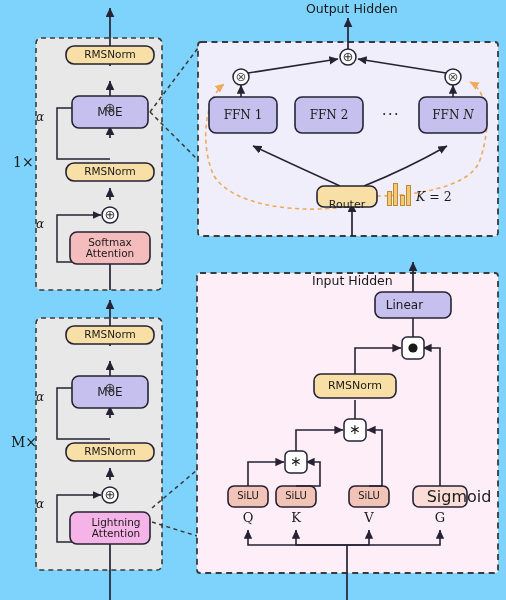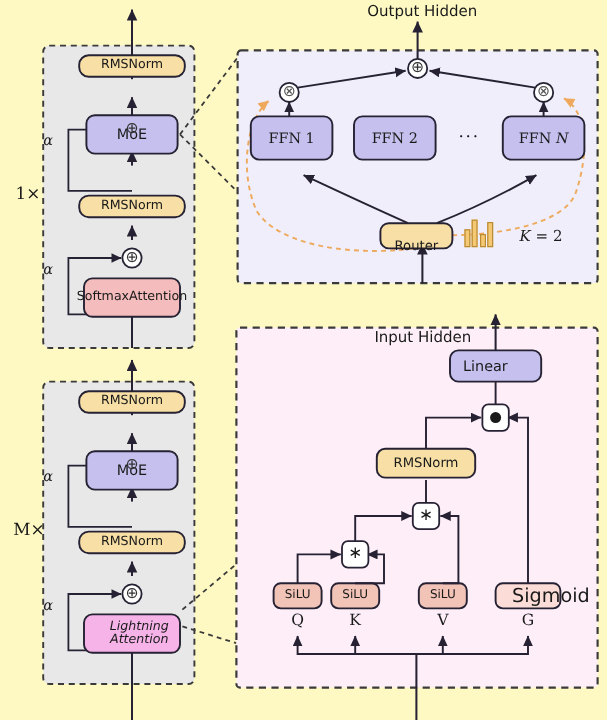--- a/index.html
+++ b/index.html
@@ -1,17 +1,17 @@
 <!DOCTYPE html>
 <html><head>
 <meta charset="utf-8">
 <style>
   html,body{margin:0;padding:0;background:#ffffff;}
   body{width:506px;height:600px;font-family:"DejaVu Sans","Liberation Sans",sans-serif;}
-  #stage{position:relative;width:506px;height:600px;overflow:hidden;background:#fef9c3;}
+  #stage{position:relative;width:506px;height:600px;overflow:hidden;background:#7dd3fc;}
   svg#canvas{position:absolute;left:0;top:0;width:506px;height:600px;}
   .lbl{position:absolute;white-space:nowrap;color:#1a1a1a;pointer-events:none;}
   .box-lbl{position:absolute;display:flex;align-items:center;justify-content:center;
            text-align:center;white-space:nowrap;color:#1a1a1a;line-height:1.08;}
   .mono-i{font-family:"DejaVu Serif","Liberation Serif",serif;font-style:italic;}
   .serif{font-family:"DejaVu Serif","Liberation Serif",serif;}
 </style>
 </head>
 <body>
 
@@ -143,31 +143,31 @@
   <div class="lbl" style="left:306px;top:1px;font-size:12.5px;">Output Hidden</div>
   <div class="lbl" style="left:312px;top:240px;font-size:12.5px;margin-top:33px;">Input Hidden</div>
 
   <div class="lbl serif" style="left:13px;top:154px;font-size:14px;">1×</div>
   <div class="lbl serif" style="left:11px;top:434px;font-size:14px;">M×</div>
 
   <div class="box-lbl" style="left:66px;top:46px;width:88px;height:18px;font-size:10.5px;">RMSNorm</div>
   <div class="box-lbl" style="left:72px;top:96px;width:76px;height:32px;font-size:12px;">MoE</div>
   <div class="lbl mono-i" style="left:36px;top:110px;font-size:12px;">α</div>
   <div class="box-lbl" style="left:66px;top:163px;width:88px;height:18px;font-size:10.5px;">RMSNorm</div>
-  <div class="box-lbl" style="left:70px;top:232px;width:80px;height:32px;font-size:10.5px;">
+  <div class="box-lbl" style="left:70px;top:232px;width:80px;height:32px;font-size:10.5px;flex-direction:column;">
     <span>Softmax</span>
     <span>Attention</span>
   </div>
   <div class="lbl mono-i" style="left:36px;top:217px;font-size:12px;">α</div>
 
   <div class="box-lbl" style="left:66px;top:326px;width:88px;height:18px;font-size:10.5px;">RMSNorm</div>
   <div class="box-lbl" style="left:72px;top:376px;width:76px;height:32px;font-size:12px;">MoE</div>
   <div class="lbl mono-i" style="left:36px;top:390px;font-size:12px;">α</div>
   <div class="box-lbl" style="left:66px;top:443px;width:88px;height:18px;font-size:10.5px;">RMSNorm</div>
-  <div class="box-lbl" style="left:70px;top:512px;width:92px;height:32px;font-size:10.5px;flex-direction:column;font-style:italic;">
+  <div class="box-lbl" style="left:70px;top:512px;width:92px;height:32px;font-size:10.5px;flex-direction:column;">
     <span>Lightning</span>
     <span>Attention</span>
   </div>
   <div class="lbl mono-i" style="left:36px;top:497px;font-size:12px;">α</div>
 
   <div class="box-lbl serif" style="left:209px;top:97px;width:68px;height:36px;font-size:12px;">
     <span>FFN</span>
     <span>&nbsp;</span>
     <span>1</span>
   </div>
@@ -192,21 +192,21 @@
   <div class="box-lbl" style="left:102px;top:207px;width:16px;height:16px;font-size:13px;color:#333;">⊕</div>
   <div class="box-lbl" style="left:102px;top:380px;width:16px;height:16px;font-size:13px;color:#333;">⊕</div>
   <div class="box-lbl" style="left:102px;top:487px;width:16px;height:16px;font-size:13px;color:#333;">⊕</div>
 
   <div style="position:absolute;left:387px;top:185px;width:24px;height:21px;display:flex;align-items:flex-end;gap:1.5px;">
     <div style="width:4.5px;height:62%;background:#f5c873;border:0.8px solid #b98b35;"></div>
     <div style="width:4.5px;height:100%;background:#f5c873;border:0.8px solid #b98b35;"></div>
     <div style="width:4.5px;height:42%;background:#f5c873;border:0.8px solid #b98b35;"></div>
     <div style="width:4.5px;height:90%;background:#f5c873;border:0.8px solid #b98b35;"></div>
   </div>
-  <div class="lbl serif" style="left:433px;top:189px;font-size:12.5px;">
+  <div class="lbl serif" style="left:416px;top:189px;font-size:12.5px;">
     <span class="mono-i">K</span>
     <span>=</span>
     <span>2</span>
   </div>
 
   <div class="box-lbl" style="left:228px;top:486px;width:40px;height:21px;font-size:10px;">SiLU</div>
   <div class="box-lbl" style="left:276px;top:486px;width:40px;height:21px;font-size:10px;">SiLU</div>
   <div class="box-lbl" style="left:349px;top:486px;width:40px;height:21px;font-size:10px;">SiLU</div>
   <div class="box-lbl" style="left:432px;top:486px;width:54px;height:21px;font-size:16px;">Sigmoid</div>
 

